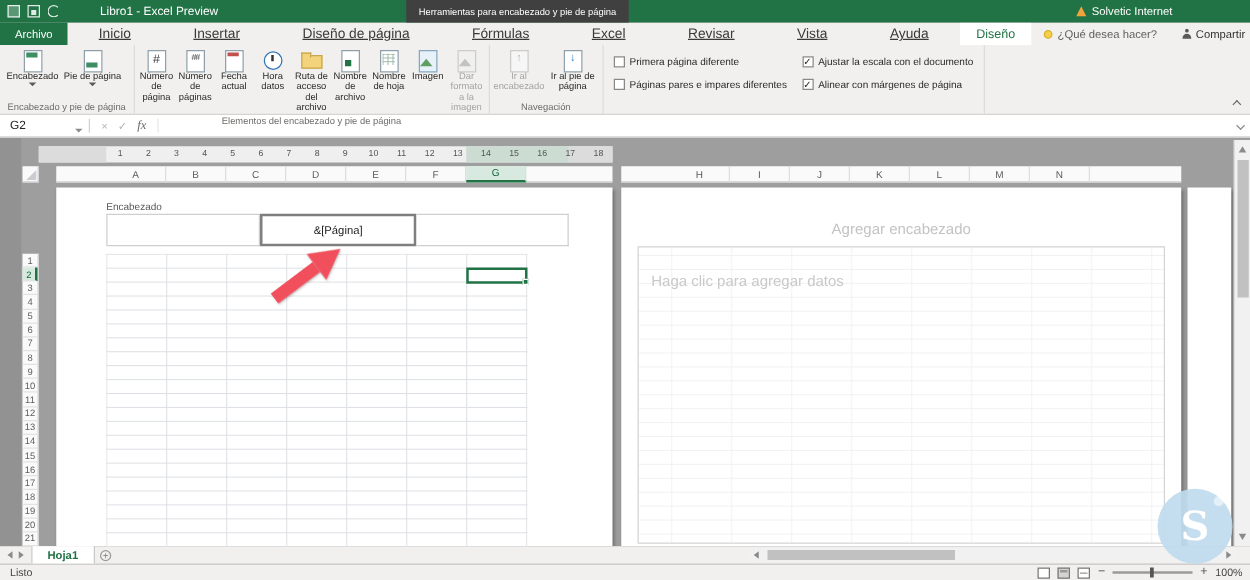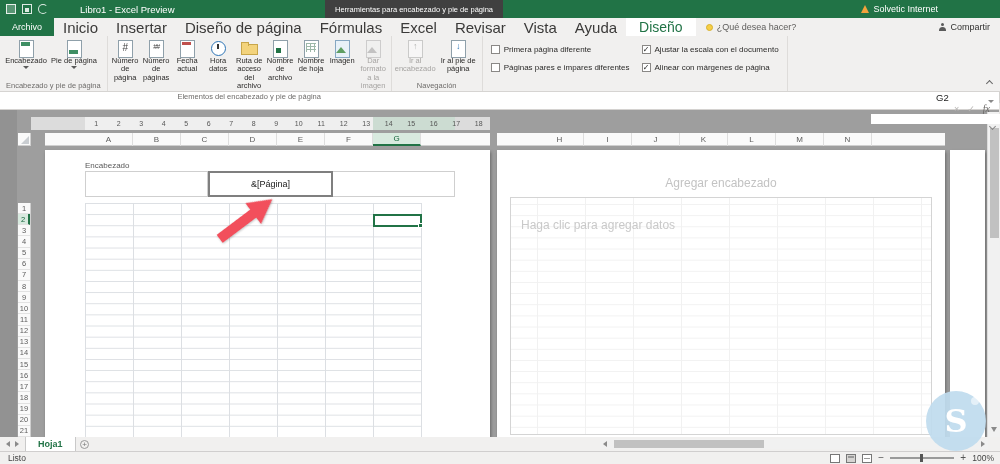--- a/index.html
+++ b/index.html
@@ -16,22 +16,22 @@
   .qi-save::after{content:"";position:absolute;left:2px;bottom:1px;width:4px;height:4px;background:rgba(255,255,255,.85);}
   .qi-undo{border:1px solid rgba(255,255,255,.85);border-radius:50%;border-right-color:transparent;}
   .wtitle{font-size:9.5px;margin-left:32px;white-space:nowrap;}
   .ctxgroup{position:absolute;left:325px;top:0;height:18px;width:178px;background:#404040;display:flex;align-items:center;justify-content:center;font-size:7.5px;text-align:center;padding:0 3px;white-space:nowrap;overflow:hidden;}
   .account{margin-left:auto;margin-right:62px;display:flex;align-items:center;gap:4px;font-size:9px;white-space:nowrap;}
   .warn-tri{width:0;height:0;border-left:4px solid transparent;border-right:4px solid transparent;border-bottom:8px solid #f2a33c;}
 
   
   .tabrow{position:absolute;left:0;top:18px;width:100%;height:18px;background:#f1f0ef;display:flex;align-items:stretch;z-index:19;}
   .file-tab{background:#217346;color:#fff;font-size:9px;display:flex;align-items:center;padding:0 12px;}
-  .rtab{font-size:15px;color:#3b3a39;display:flex;align-items:center;padding:0 9px;white-space:nowrap;}
-  .ctx-tab{background:#fff;color:#217346;font-size:14px;display:flex;align-items:center;padding:0 13px;white-space:nowrap;}
+  .rtab{font-size:11px;color:#3b3a39;display:flex;align-items:center;padding:0 25px;white-space:nowrap;text-decoration:underline;}
+  .ctx-tab{background:#fff;color:#217346;font-size:10px;display:flex;align-items:center;padding:0 13px;white-space:nowrap;}
   .tellme{display:flex;align-items:center;gap:4px;font-size:9px;color:#5f5e5c;padding:0 10px;white-space:nowrap;}
   .bulb{width:7px;height:7px;border-radius:50%;background:#f7cf46;border:1px solid #d8b12f;}
   .share{margin-left:auto;display:flex;align-items:center;gap:4px;font-size:9px;color:#323130;padding:0 10px;white-space:nowrap;}
   .person{width:7px;height:4px;border-radius:4px 4px 0 0;background:#5a5a5a;position:relative;margin-top:4px;}
   .person::before{content:"";position:absolute;left:2px;top:-4px;width:3px;height:3px;border-radius:50%;background:#5a5a5a;}
 
   
   .ribbon{position:absolute;left:0;top:36px;width:100%;height:56px;background:#f1f0ef;border-bottom:1px solid #d6d4d2;display:flex;z-index:18;}
   .grp{display:flex;flex-direction:column;border-right:1px solid #dedcda;padding:1px 2px 0;}
   .grp-body{flex:1;display:flex;align-items:stretch;}
@@ -64,21 +64,21 @@
   .ic-file-name::after{content:"";position:absolute;left:6px;top:9px;width:5px;height:5px;background:#217346;}
   .ic-sheet-name::after{content:"";position:absolute;left:5px;top:4px;width:10px;height:9px;background-image:linear-gradient(#9db8a8 1px,transparent 1px),linear-gradient(90deg,#9db8a8 1px,transparent 1px);background-size:4px 3px;}
   .ic-picture::before{background:#e8f1f8;border-color:#86a7c2;}
   .ic-picture::after{content:"";position:absolute;left:4px;top:8px;width:0;height:0;border-left:5px solid transparent;border-right:5px solid transparent;border-bottom:6px solid #5f9e62;}
   .ic-format-picture::before{background:#e8f1f8;border-color:#86a7c2;}
   .ic-format-picture::after{content:"";position:absolute;left:4px;top:8px;width:0;height:0;border-left:5px solid transparent;border-right:5px solid transparent;border-bottom:6px solid #5f9e62;}
   .ic-goto-header::after{content:"↑";position:absolute;left:0;top:2px;width:20px;text-align:center;font-size:9px;color:#2e75b6;}
   .ic-goto-footer::after{content:"↓";position:absolute;left:0;top:2px;width:20px;text-align:center;font-size:9px;color:#2e75b6;}
 
   
-  .fbar{position:absolute;left:0;top:92px;width:100%;height:18px;background:#fff;border-bottom:1px solid #d4d2d0;display:flex;align-items:flex-end;z-index:17;flex-direction:column;}
+  .fbar{position:absolute;left:0;top:92px;width:100%;height:18px;background:#fff;border-bottom:1px solid #d4d2d0;display:flex;align-items:center;z-index:17;}
   .namebox{width:72px;border-right:1px solid #d4d2d0;display:flex;align-items:center;font-size:9.5px;color:#222;padding-left:8px;position:relative;}
   .namebox .tri{position:absolute;right:5px;top:8px;width:0;height:0;border-left:3px solid transparent;border-right:3px solid transparent;border-top:3px solid #8a8a8a;}
   .fbtns{display:flex;align-items:center;gap:8px;padding:0 9px;border-right:1px solid #e6e4e2;color:#b5b3b1;font-size:9px;}
   .fx{font-family:"Liberation Serif",serif;font-style:italic;color:#6a6866;font-size:10px;}
   .finput{flex:1;border:none;outline:none;font-size:9px;padding:0 6px;background:#fff;}
   .fexpand{width:16px;display:flex;align-items:center;justify-content:center;}
   .chev-dn{width:5px;height:5px;border-right:1px solid #888;border-bottom:1px solid #888;transform:rotate(45deg);}
 
   
   .work{position:absolute;left:0;top:110px;width:100%;height:327px;background:#9e9e9e;overflow:hidden;}

